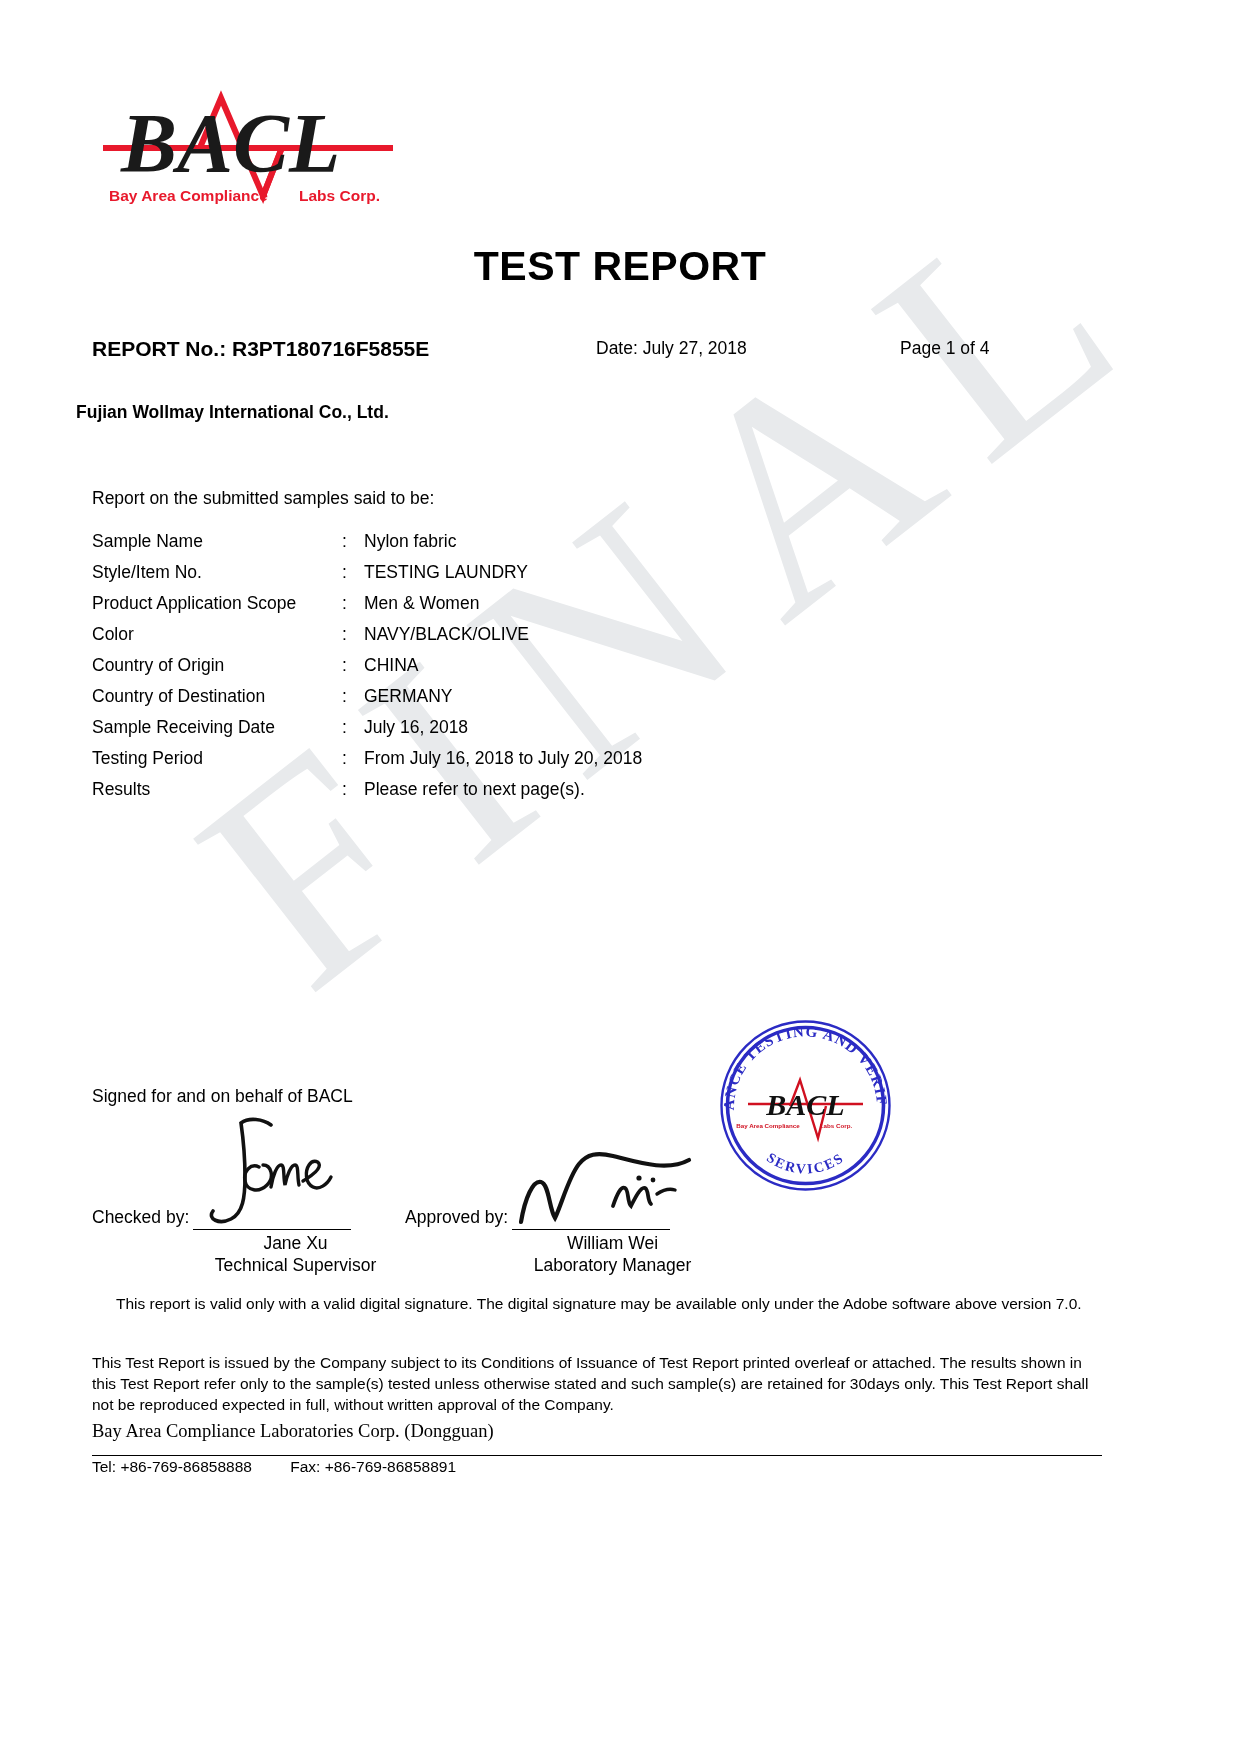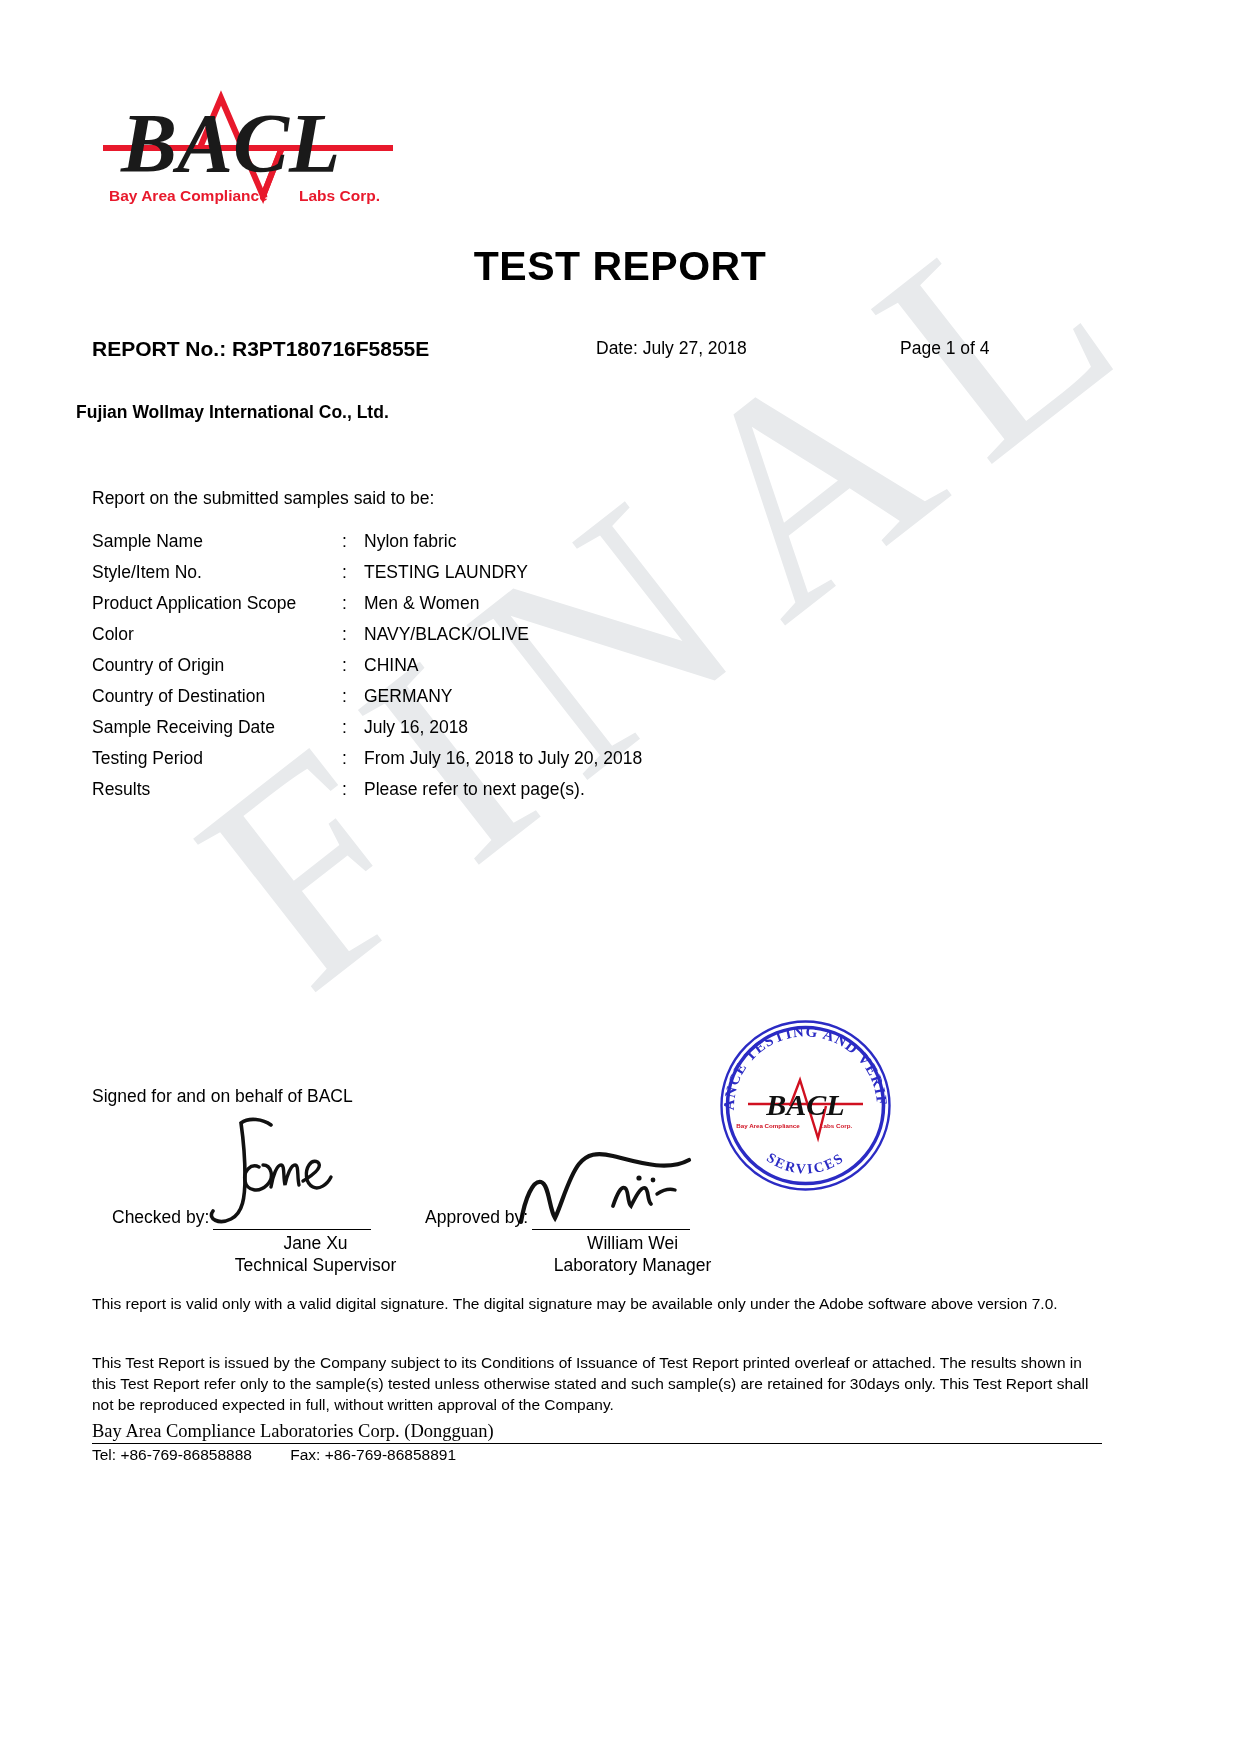--- a/index.html
+++ b/index.html
@@ -151,21 +151,20 @@
   
   .signed-for {
     position: absolute;
     left: 92px;
     top: 1086px;
     font-size: 17.5px;
   }
 
   .sig-group {
     position: absolute;
-    margin-left: 20px;
   }
   .sig-checked { left: 92px; top: 1207px; }
   .sig-approved { left: 405px; top: 1207px; }
 
   .sig-row {
     display: flex;
     align-items: flex-end;
     position: relative;
   }
   .sig-prefix {
@@ -215,34 +214,34 @@
   }
 
   
   .disclaimer {
     position: absolute;
     left: 92px;
     width: 1010px;
     font-size: 15.5px;
     line-height: 21px;
   }
-  .disclaimer-1 { top: 1293px; }
+  .disclaimer-1 { top: 1293px; margin-left: 24px; }
   .disclaimer-2 { top: 1352px; }
 
   
   .footer {
     position: absolute;
     left: 92px;
     top: 1421px;
     width: 1010px;
   }
   .footer-lab {
     font-family: "Liberation Serif", serif;
     font-size: 18.5px;
-    padding-bottom: 0;
+    padding-bottom: 12px;
     display: inline-block;
   }
   .footer-rule {
     border-bottom: 1.2px solid #000;
     width: 1010px;
     margin-top: 1px;
   }
   .footer-addr {
     font-size: 15.5px;
     line-height: 21px;

